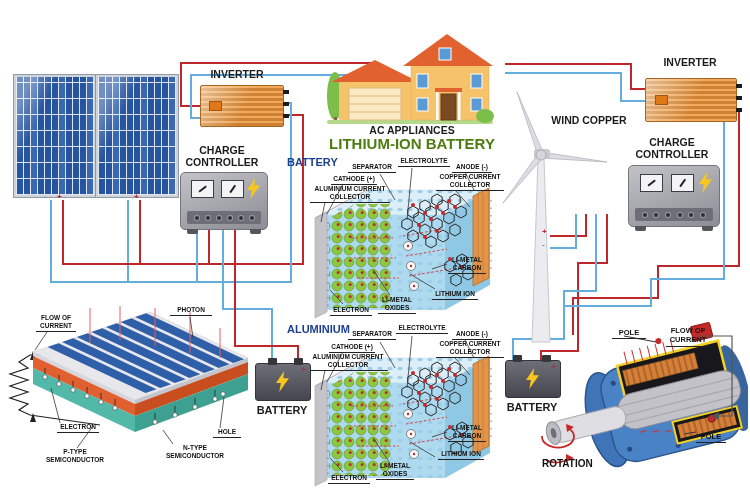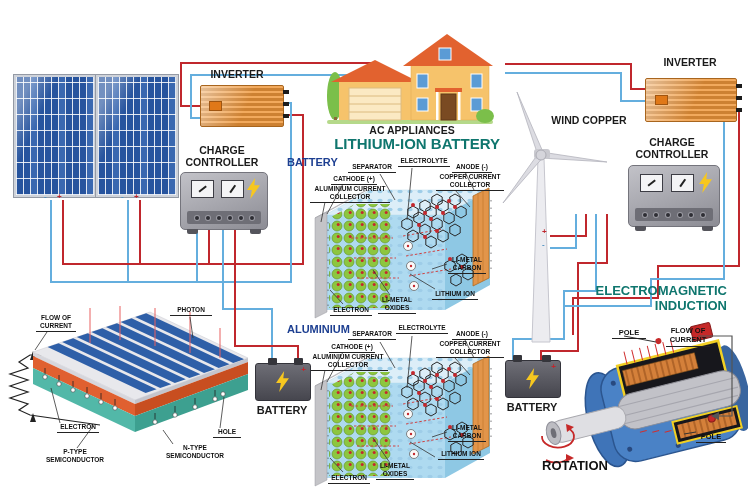--- a/index.html
+++ b/index.html
@@ -5,21 +5,21 @@
   html,body{margin:0;padding:0;background:#fff}
   .stage{position:relative;width:750px;height:500px;background:#fff;overflow:hidden;
          font-family:"Liberation Sans",sans-serif}
   .abs{position:absolute}
   
   .w{position:absolute}
   .wr{background:#c0272d}
   .wb{background:#64aede}
   
   .comp{position:absolute;font-weight:700;font-size:10.5px;color:#1b1b1b;text-align:center;line-height:1.15}
-  .bigtitle{position:absolute;font-weight:700;font-size:13px;color:#0f766e;text-align:right;line-height:1.12}
+  .bigtitle{position:absolute;font-weight:700;font-size:13px;color:#4d7c0f;text-align:center;line-height:1.12}
   .mode{position:absolute;font-weight:700;font-size:11px;color:#1d3f91}
   .lb{position:absolute;font-weight:700;font-size:6.5px;line-height:1.25;color:#111;text-align:center}
   .u{border-bottom:1px solid #222;padding-bottom:1px}
   .mk{position:absolute;font-weight:700;font-size:8px;line-height:1}
   .mkr{color:#c0272d}.mkb{color:#4a8fc0}
   
   .solar{position:absolute;width:78px;height:118px;border:2px solid #cfd3da;outline:1px solid #949aa5;
     background:
       linear-gradient(115deg, rgba(255,255,255,.35) 12%, rgba(255,255,255,0) 32%),
       repeating-linear-gradient(90deg, rgba(255,255,255,.85) 0 1px, transparent 1px 7px),
@@ -421,21 +421,20 @@
       <line x1="42" y1="34" x2="30" y2="52"></line>
     </g>
   </svg>
   <div class="lb u" style="left:36px;top:314px;width:40px">FLOW OF CURRENT</div>
   <div class="lb u" style="left:170px;top:306px;width:42px">PHOTON</div>
   <div class="lb u" style="left:57px;top:423px;width:42px">ELECTRON</div>
   <div class="lb u" style="left:213px;top:428px;width:28px">HOLE</div>
   <div class="lb" style="left:38px;top:448px;width:74px">P-TYPE SEMICONDUCTOR</div>
   <div class="lb" style="left:158px;top:444px;width:74px">N-TYPE SEMICONDUCTOR</div>
 
-  <div class="bigtitle" style="left:577px;top:284px;width:150px">ELECTROMAGNETIC INDUCTION</div>
   <svg class="abs" style="left:538px;top:320px" width="210" height="178" viewBox="0 0 210 178">
     <g transform="rotate(-14 100 88) translate(30,4)">
       <ellipse cx="38" cy="88" rx="20" ry="48" fill="#3f74b8" stroke="#2b558f" stroke-width="1.5"></ellipse>
       <rect x="38" y="40" width="130" height="96" rx="22" fill="#4a82c6" stroke="#2b558f" stroke-width="1.5"></rect>
       <ellipse cx="168" cy="88" rx="14" ry="44" fill="#39659f"></ellipse>
       <g fill="#28497f">
         <circle cx="52" cy="54" r="2.5"></circle>
           <circle cx="52" cy="122" r="2.5"></circle>
         <circle cx="158" cy="54" r="2.5"></circle>
           <circle cx="160" cy="120" r="2.5"></circle>
@@ -461,15 +460,15 @@
     <path d="M8,140 a14,9 0 0 0 22,-2" stroke="#c62828" stroke-width="1.5" fill="none"></path>
     <polygon points="28,134 36,138 28,142" fill="#c62828"></polygon>
     <line x1="86" y1="16" x2="118" y2="22" stroke="#333" stroke-width="1"></line>
     <polyline points="160,16 194,16 194,96 180,96" stroke="#555" stroke-width="1.2" fill="none"></polyline>
     <polygon points="181,92 173,96 181,100" fill="#555"></polygon>
     <line x1="158" y1="112" x2="146" y2="114" stroke="#333" stroke-width="1"></line>
   </svg>
   <div class="lb u" style="left:612px;top:328px;width:34px;font-size:7.5px">POLE</div>
   <div class="lb u" style="left:666px;top:326px;width:44px;font-size:7.5px">FLOW OF CURRENT</div>
   <div class="lb u" style="left:696px;top:432px;width:30px;font-size:7.5px">POLE</div>
-  <div class="lb" style="left:542px;top:458px;width:46px;font-size:13px">ROTATION</div>
+  <div class="lb" style="left:542px;top:458px;width:46px;font-size:10px">ROTATION</div>
 
 </div>
 
 </body></html>

